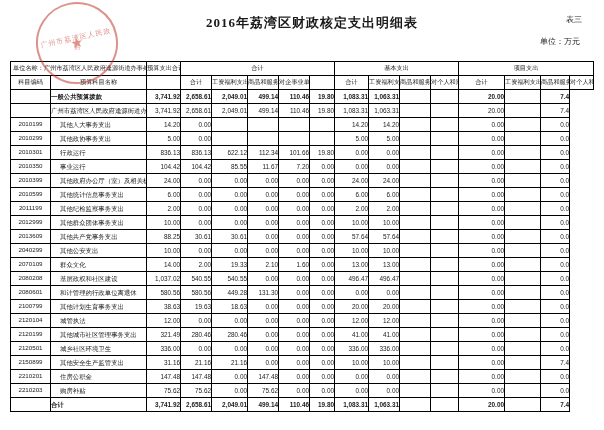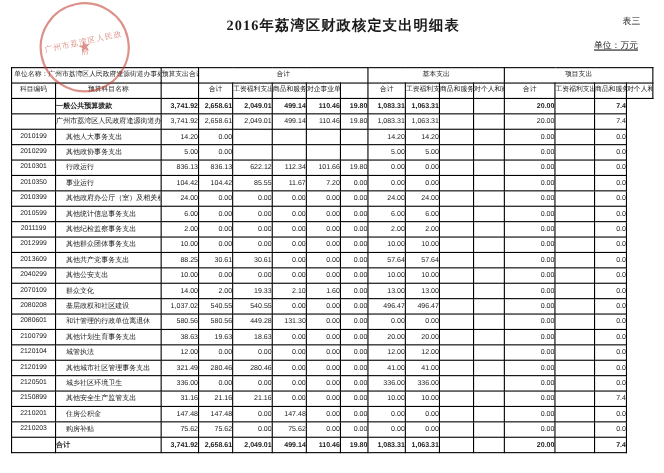--- a/index.html
+++ b/index.html
@@ -72,21 +72,20 @@
     top: 14px;
     font-size: 8px;
     margin-left: 32px;
   }
   .unit {
     text-align: right;
     font-size: 8px;
     padding-right: 14px;
     margin-top: 4px;
     margin-bottom: 14px;
-    text-decoration: underline;
   }
   table.main {
     border-collapse: collapse;
     width: 584px;
     table-layout: fixed;
     font-size: 6.2px;
     line-height: 1.1;
   }
   table.main th, table.main td {
     border: 1px solid #000;

